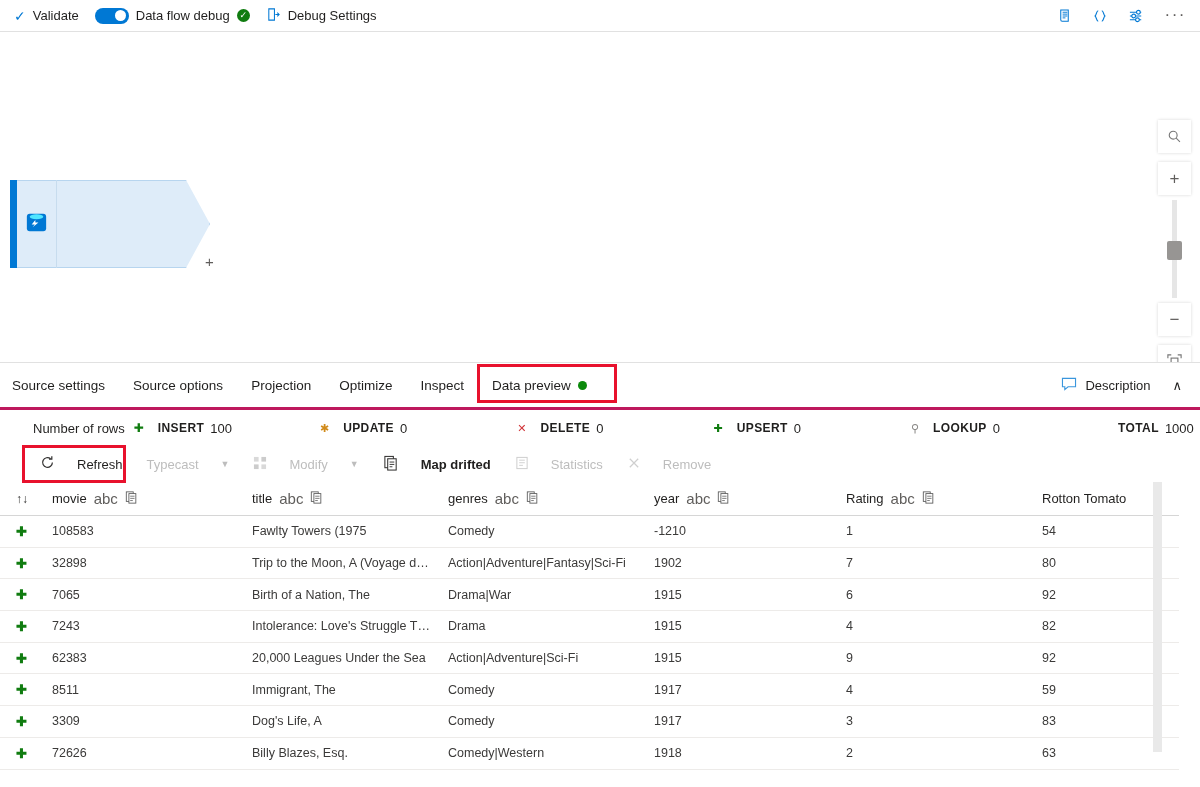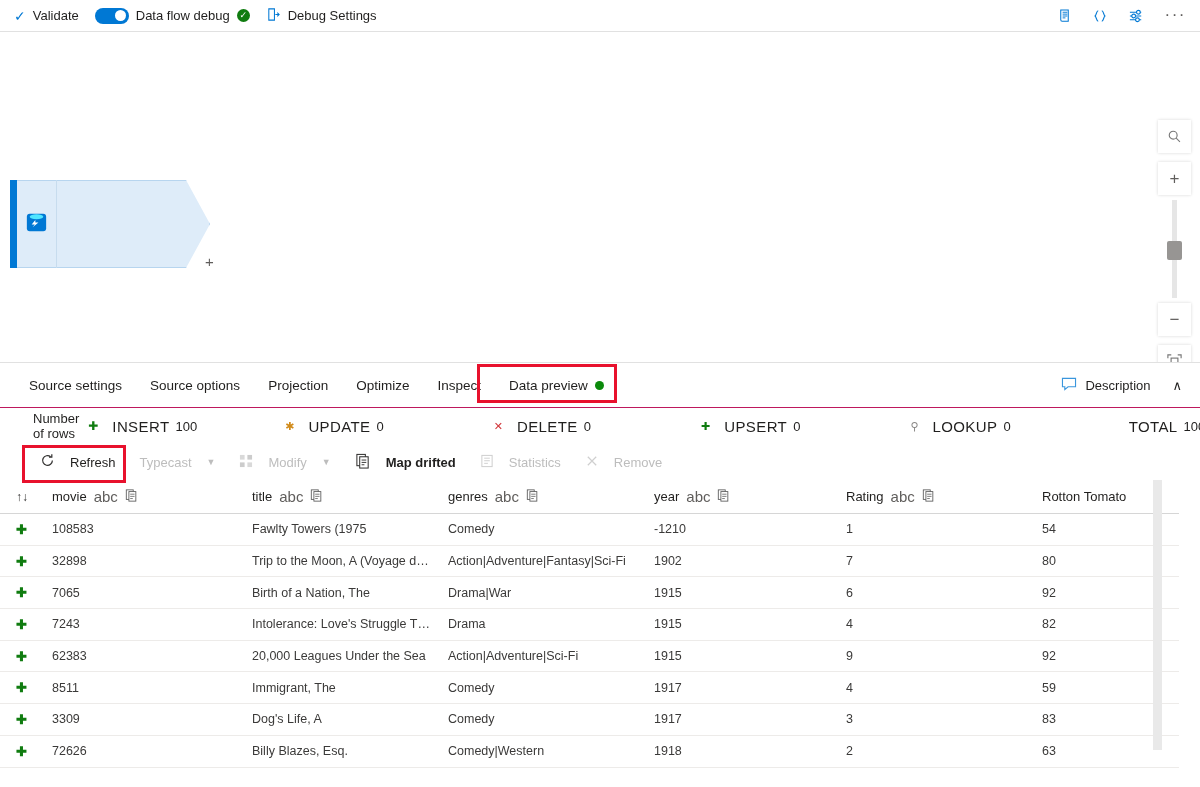--- a/index.html
+++ b/index.html
@@ -83,46 +83,46 @@
     box-shadow:0 0 3px rgba(0,0,0,.16);
     display:flex;align-items:center;justify-content:center;
     color:#605e5c;font-size:17px;margin-bottom:9px;
   }
   .ztrack{position:relative;width:5px;height:98px;background:#e6e6e6;margin:-4px 0 5px;}
   .zhandle{position:absolute;left:-5px;top:41px;width:15px;height:19px;background:#979593;border-radius:2px;}
 
   
   .tabs{
     height:44px;display:flex;align-items:center;
-    border-bottom:1px solid #be185d;
-    padding-left:29px;position:relative;background:#fff;
+    border-bottom:3px solid #be185d;
+    padding-left:12px;position:relative;background:#fff;
   }
   .tab{font-size:13.5px;color:#201f1e;margin-right:28px;white-space:nowrap;}
   .tab.active{display:flex;align-items:center;gap:7px;}
   .tab .gdot{width:9px;height:9px;border-radius:50%;background:#0b8a0b;display:inline-block;}
   .tabs-right{margin-left:auto;display:flex;align-items:center;gap:22px;padding-right:18px;}
   .desc{display:flex;align-items:center;gap:8px;font-size:13px;color:#201f1e;}
   .chev{color:#201f1e;font-size:13px;}
 
   
   .stats{
     height:36px;display:flex;align-items:center;
     padding-left:33px;background:#fff;font-size:13px;color:#201f1e;
   }
   .stat{display:flex;align-items:center;gap:6px;white-space:nowrap;}
-  .stat .lbl{font-size:15px;font-weight:400;letter-spacing:.4px;color:#201f1e;text-transform:uppercase;padding-left:8px;}
+  .stat .lbl{font-size:12px;font-weight:700;letter-spacing:.4px;color:#201f1e;text-transform:uppercase;padding-left:8px;}
   .stat .val{font-size:13px;color:#201f1e;}
   .rowlabel{margin-right:9px;font-size:13px;color:#201f1e;}
 
   
   .actions{
     height:36px;display:flex;align-items:center;
     padding-left:28px;gap:0;background:#fff;position:relative;
   }
-  .act{display:flex;align-items:center;gap:15px;padding:0 12px;height:26px;font-size:13px;color:#201f1e;white-space:nowrap;}
+  .act{display:flex;align-items:center;gap:22px;padding:0 12px;height:26px;font-size:13px;color:#201f1e;white-space:nowrap;}
   .act.dis{color:#bdbdbd;}
   .caret{font-size:9px;}
 
   
   .tablewrap{position:relative;background:#fff;}
   table{border-collapse:collapse;width:1163px;table-layout:fixed;}
   thead th{
     height:33px;font-weight:400;font-size:13px;color:#201f1e;
     text-align:left;padding:0;vertical-align:middle;
     border-bottom:1px solid #d6d6d6;

